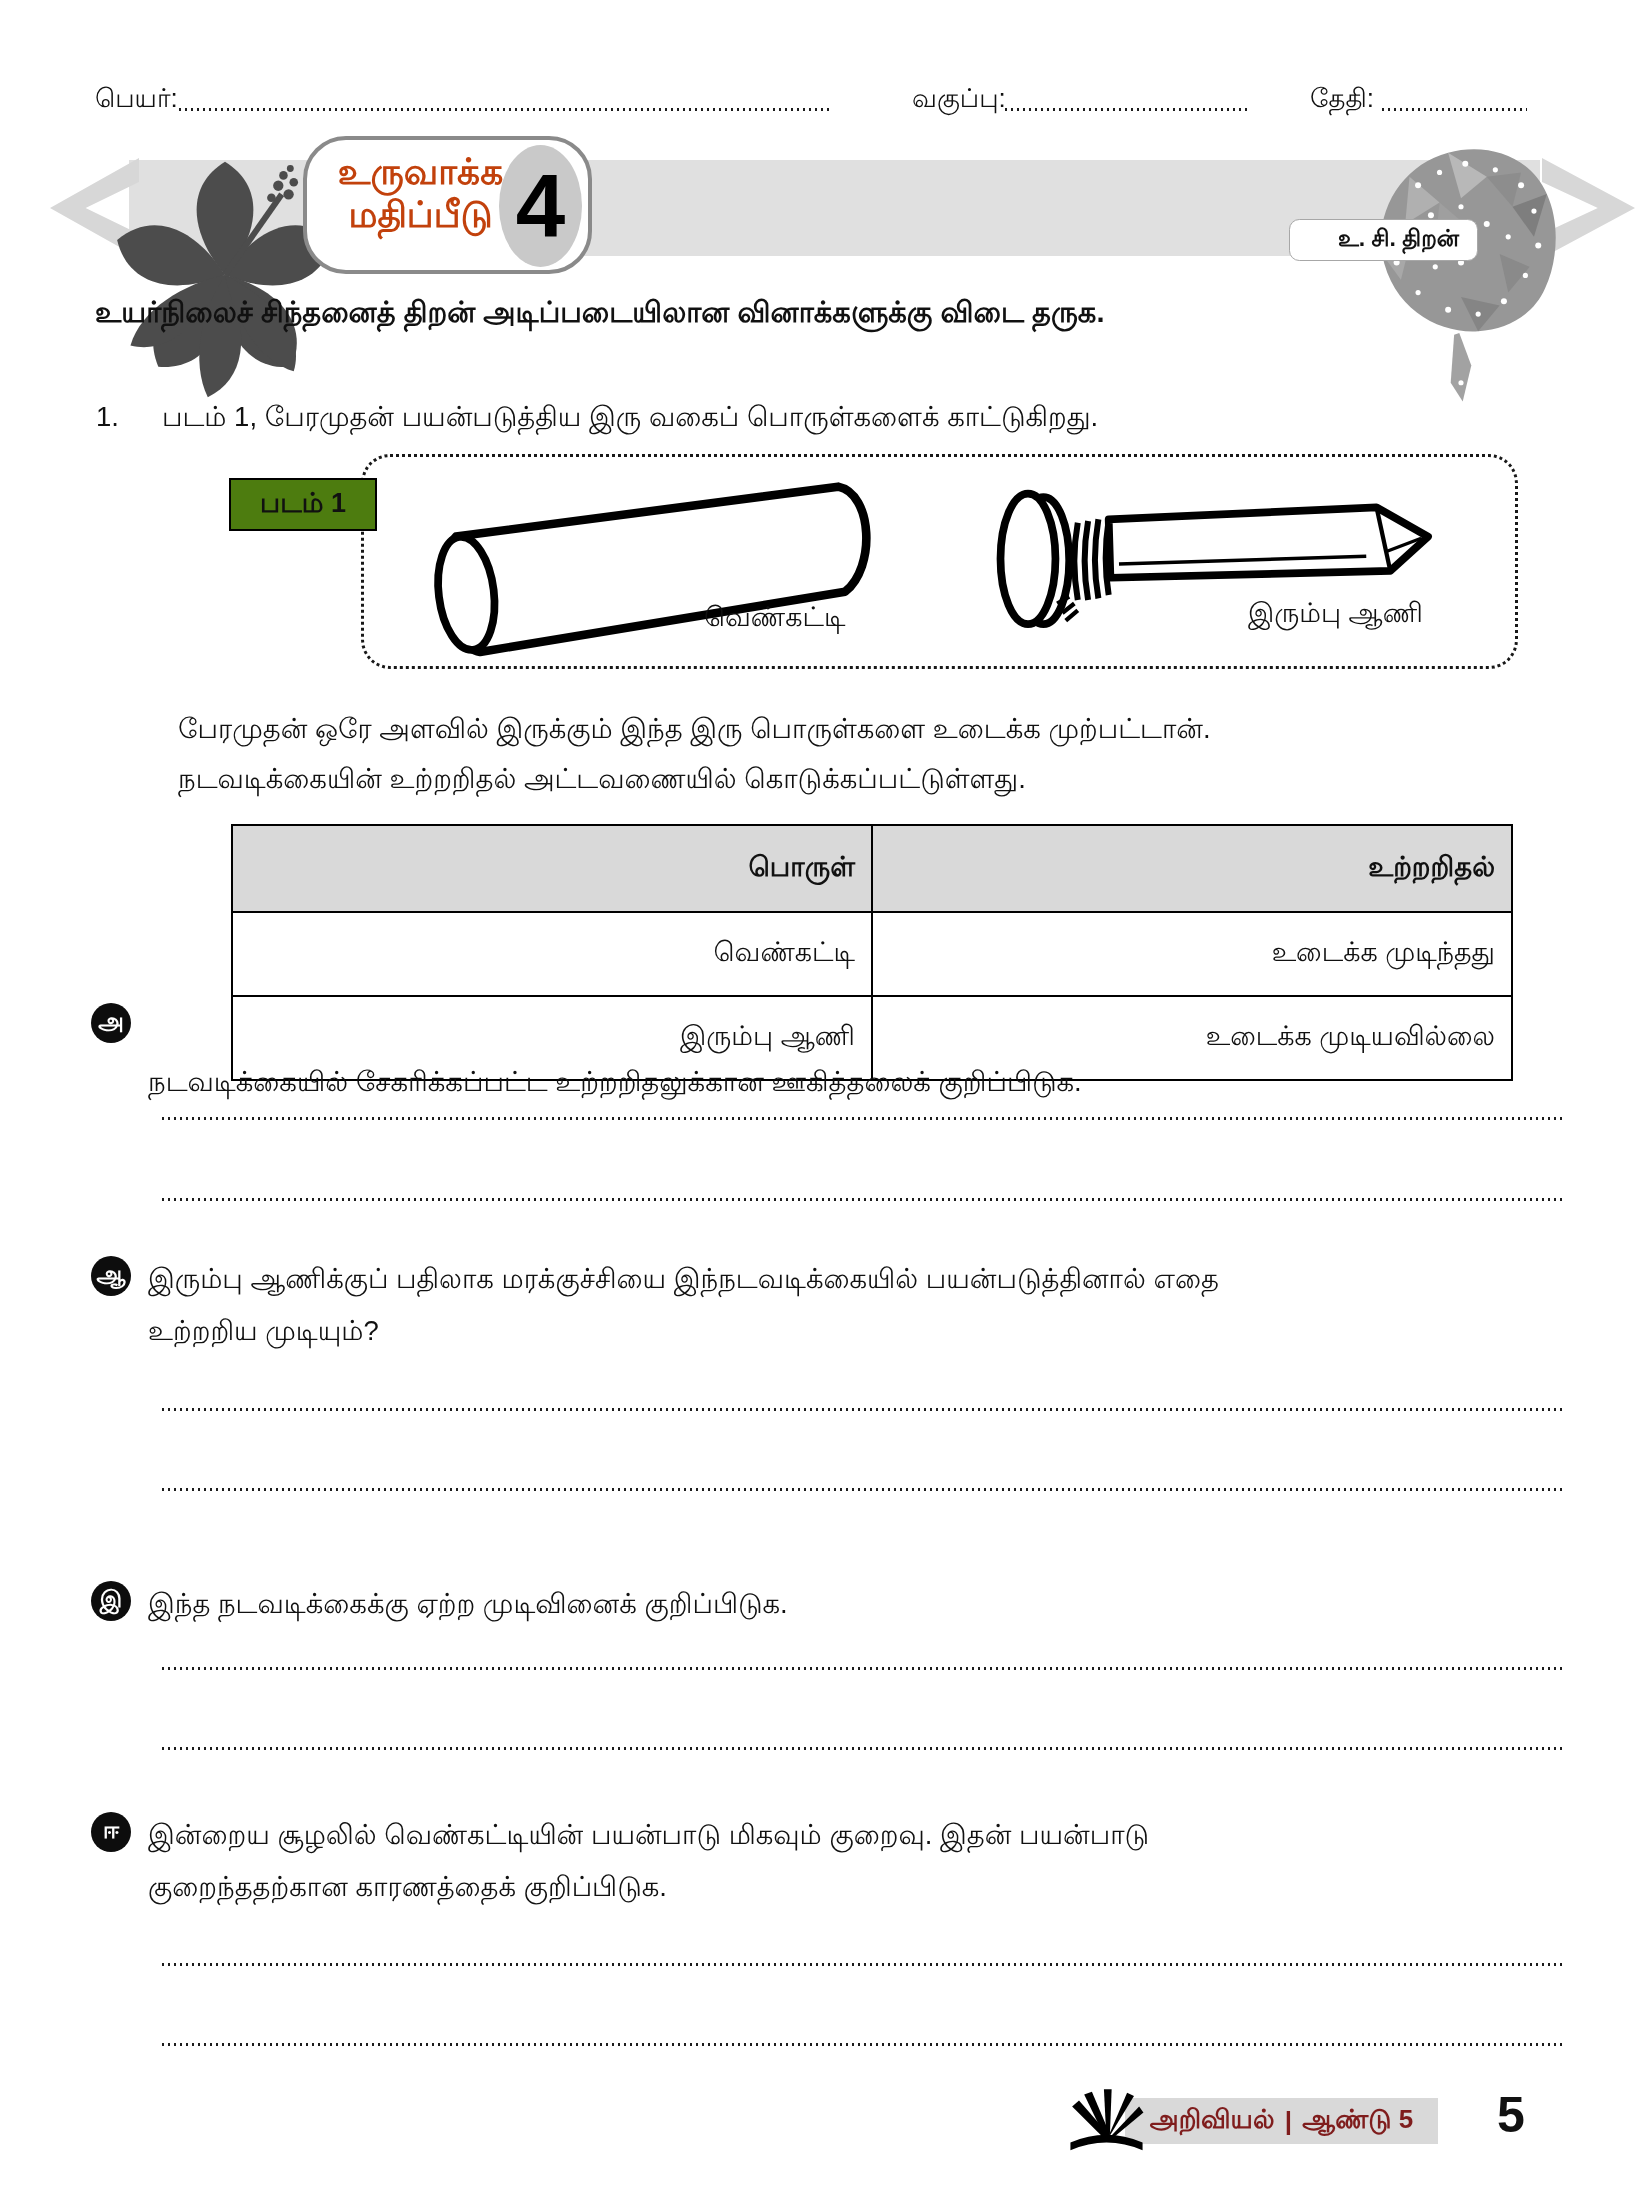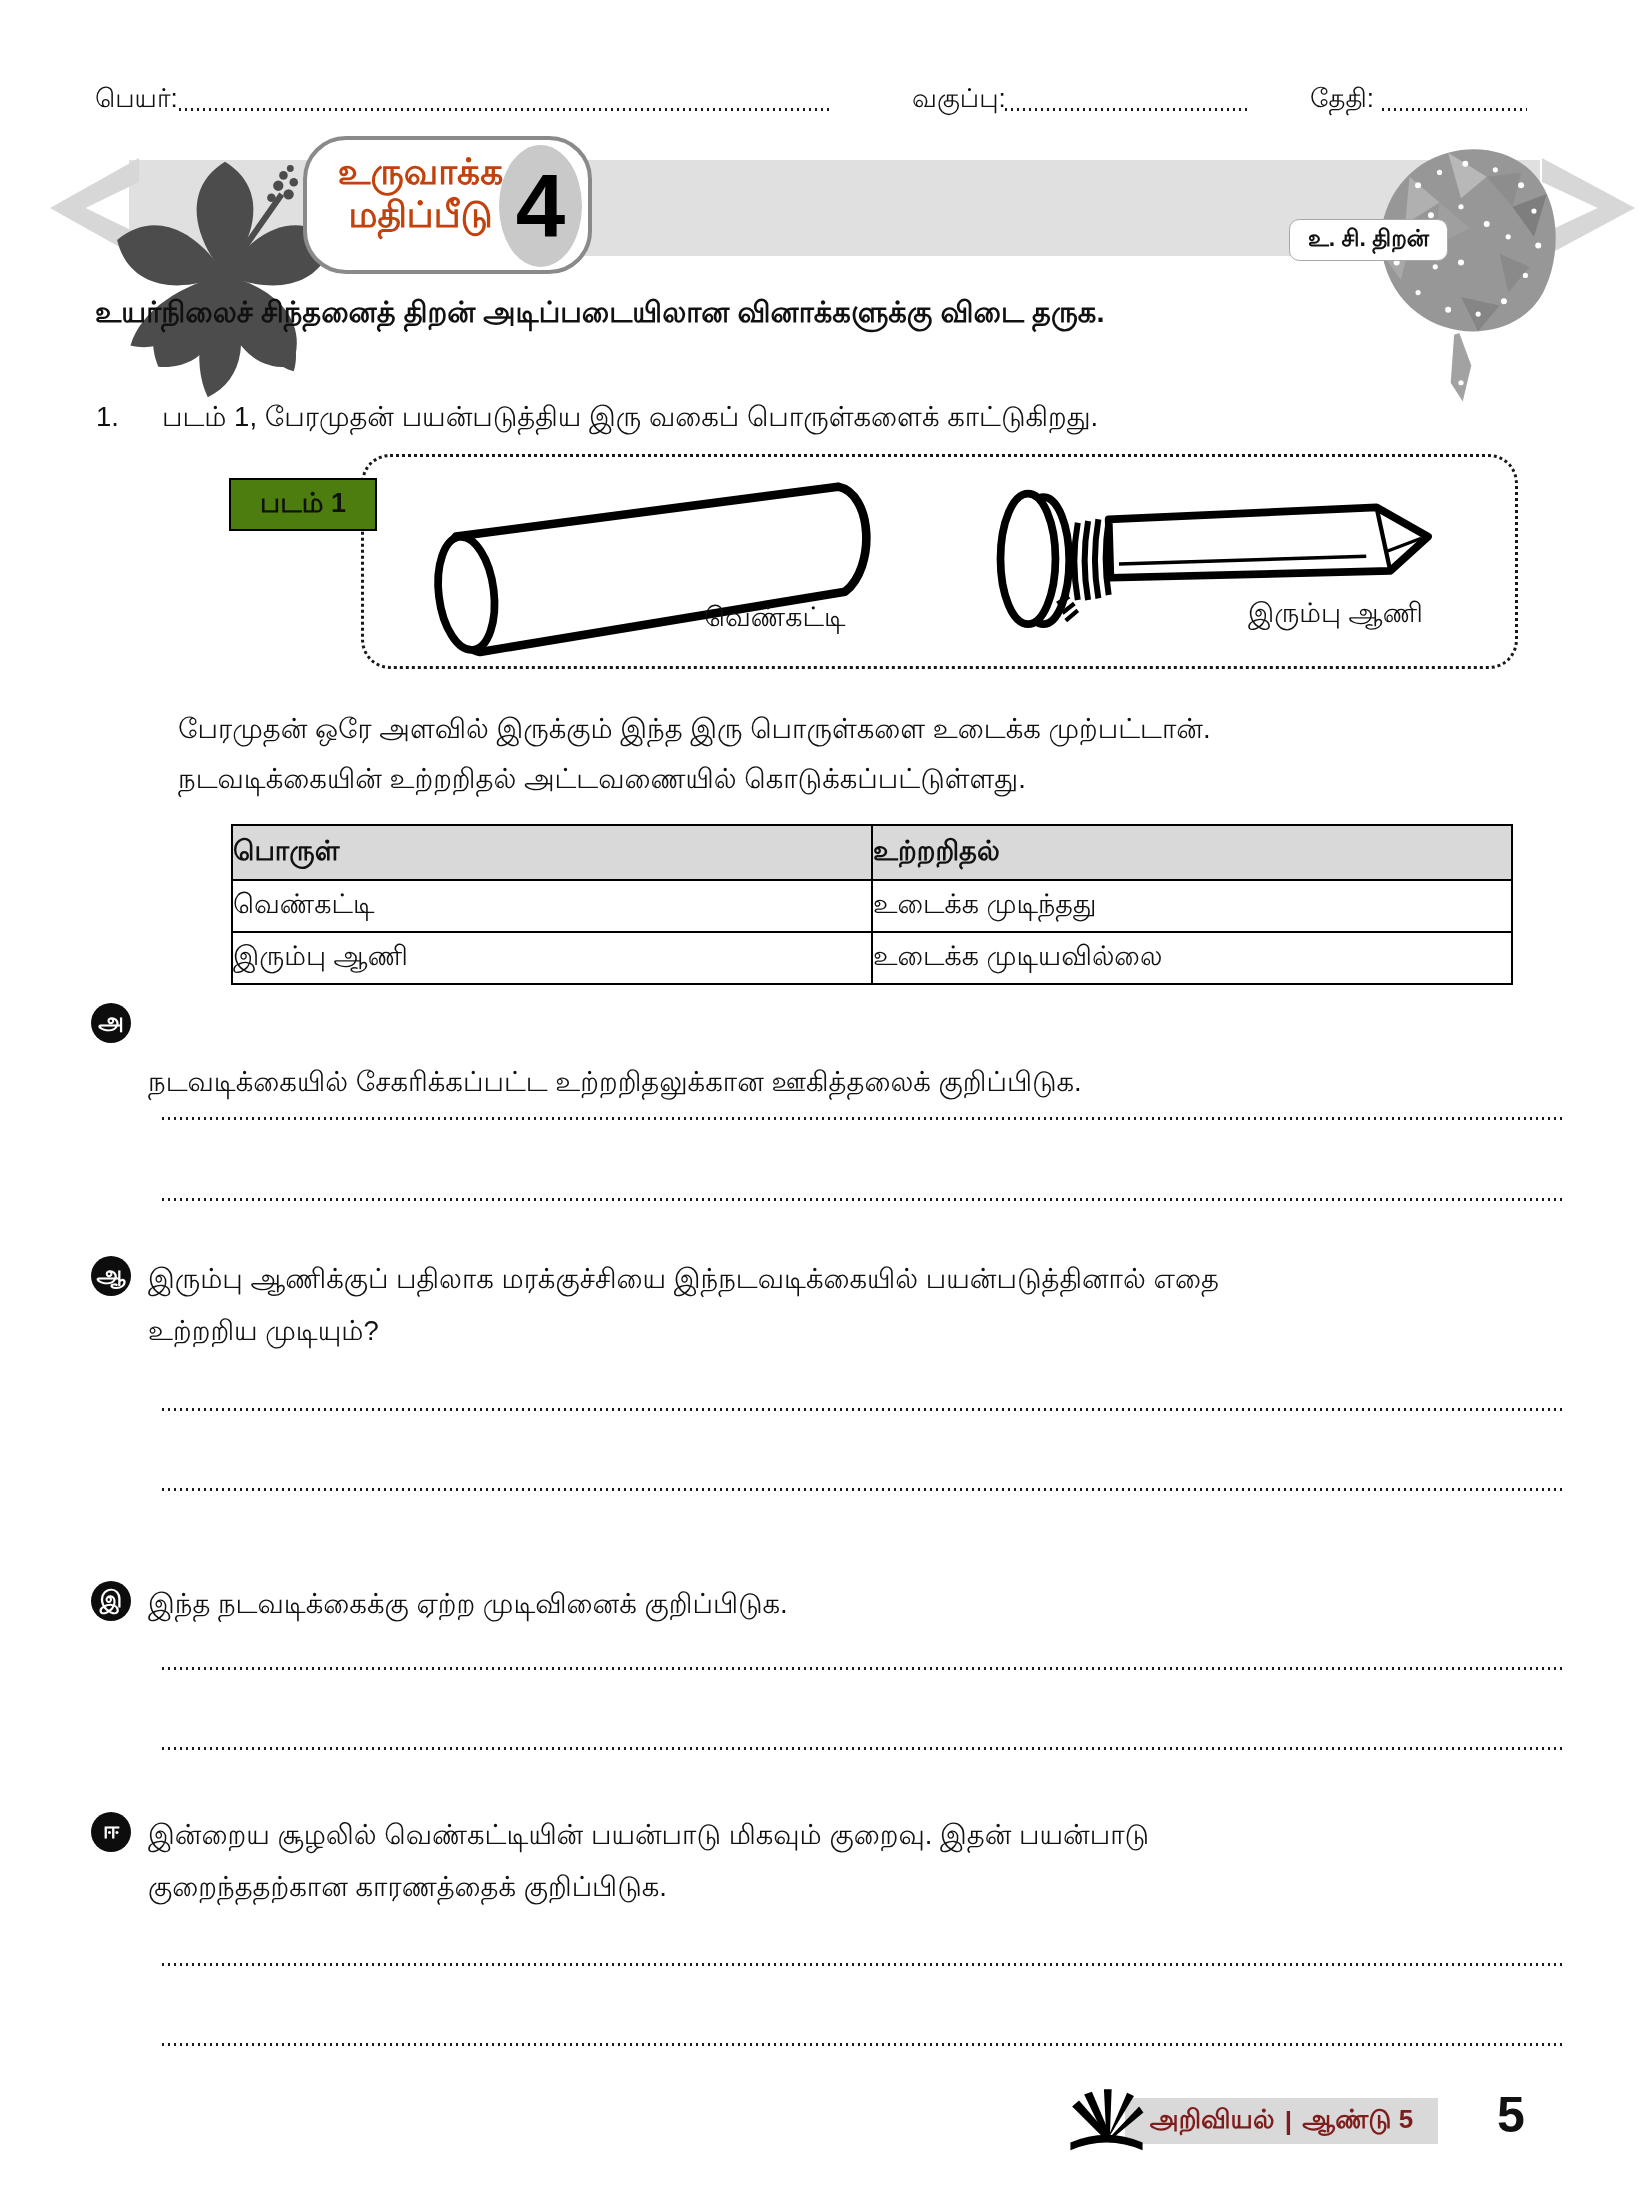--- a/index.html
+++ b/index.html
@@ -19,34 +19,34 @@
   .band{position:absolute;background:#e0e0e0;}
   .chev{position:absolute;background:#d7d7d7;}
   .pill{position:absolute;background:#fff;border:4.3px solid #8a8a8a;border-radius:43px;
     box-sizing:border-box;}
   .pill-title{position:absolute;left:19px;top:10.3px;width:189px;text-align:center;
     font-weight:bold;font-size:36px;line-height:43px;color:#c2410c;}
   .numEllipse{position:absolute;right:6px;top:5.2px;width:83px;height:122px;background:#c9c9c9;
     border-radius:50%;display:flex;align-items:center;justify-content:center;}
   .numEllipse span{font-size:89px;font-weight:bold;color:#000;line-height:1;}
   .badge{position:absolute;background:#fff;border:1.7px solid #a7a7a7;border-radius:10.3px;
-    display:flex;align-items:center;justify-content:center;font-weight:bold;font-size:23px;}
+    display:flex;align-items:center;justify-content:center;font-weight:bold;font-size:23px;padding-left:30px;}
   
   .instruction{font-size:29px;font-weight:bold;}
   .qnum{font-size:27.5px;}
   .qtext{font-size:27.5px;}
   .para{font-size:27.5px;line-height:50px;}
   
   .figbox{position:absolute;border:3.4px dotted #181818;border-radius:29px;box-sizing:border-box;}
   .figlabel{position:absolute;background:#4d7c0f;border:2.6px solid #000;box-sizing:border-box;
     display:flex;align-items:center;justify-content:center;font-weight:bold;font-size:27px;}
   .figcap{font-size:27px;}
   
   table.obs{border-collapse:collapse;width:1282px;table-layout:fixed;}
-  table.obs th,table.obs td{border:2.2px solid #000;text-align:left;padding:0;}
+  table.obs th,table.obs td{border:2.2px solid #000;text-align:right;padding:16px;}
   table.obs th{background:#d9d9d9;height:53px;font-size:27.5px;font-weight:bold;}
   table.obs td{height:50px;font-size:27px;font-weight:normal;background:#fff;}
   
   .marker{position:absolute;width:40px;height:40px;border-radius:50%;background:#0d0d0d;
     color:#fff;display:flex;align-items:center;justify-content:center;
     font-size:23px;font-weight:bold;}
   .subq{font-size:27.5px;line-height:52px;}
   
   .fbar{position:absolute;background:#d9d9d9;display:flex;align-items:center;justify-content:center;gap:10.3px;}
   .fbar span{font-size:26px;font-weight:bold;color:#7f1d1d;}

